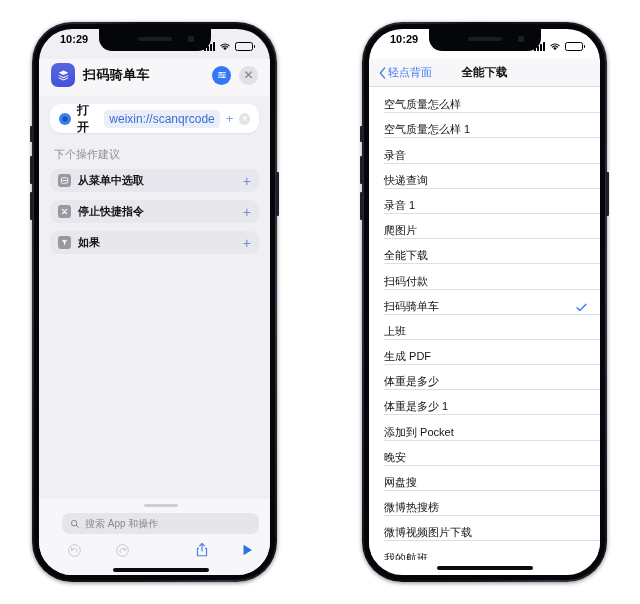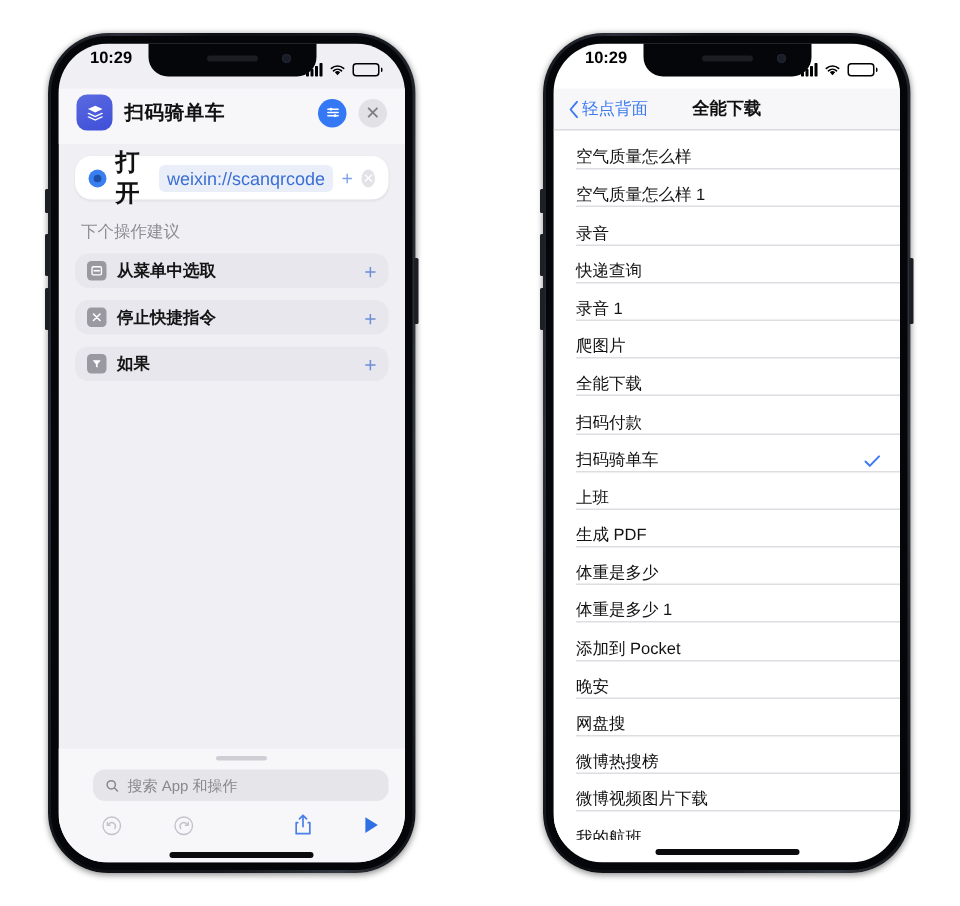--- a/index.html
+++ b/index.html
@@ -109,21 +109,21 @@
   .action-card {
     background: #ffffff; border-radius: 11px; height: 29px;
     display: flex; align-items: center; gap: 6px; padding: 0 9px;
     box-shadow: 0 1px 2px rgba(0,0,0,.07);
   }
   .dot-icon {
     width: 12px; height: 12px; border-radius: 50%;
     background: #3a7ff0; flex: 0 0 auto;
     display: flex; align-items: center; justify-content: center;
   }
-  .act-verb { font-size: 16px; font-weight: bold; color: #111; }
+  .act-verb { font-size: 12px; font-weight: bold; color: #111; }
   .url-token {
     background: #e9eef9; color: #3b6fd4; font-size: 12px;
     padding: 2px 5px; border-radius: 4px; white-space: nowrap;
   }
   .plus-mini { color: #7fa4e8; font-size: 13px; line-height: 1; }
   .x-faint {
     margin-left: auto; width: 12px; height: 12px; border-radius: 50%;
     background: #e3e2e7; color: #fff; font-size: 9px; line-height: 12px; text-align: center;
   }
 

